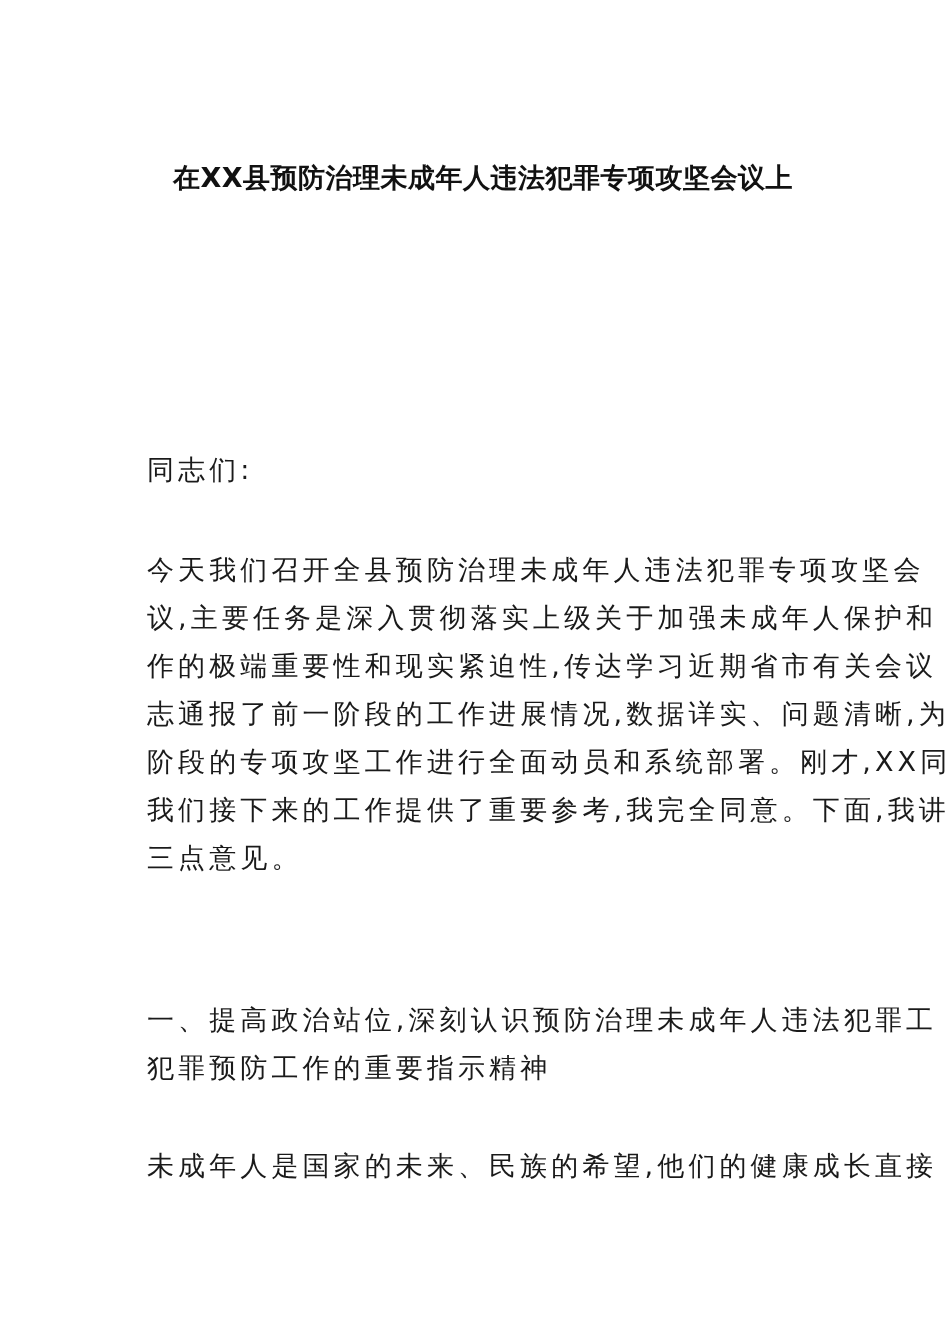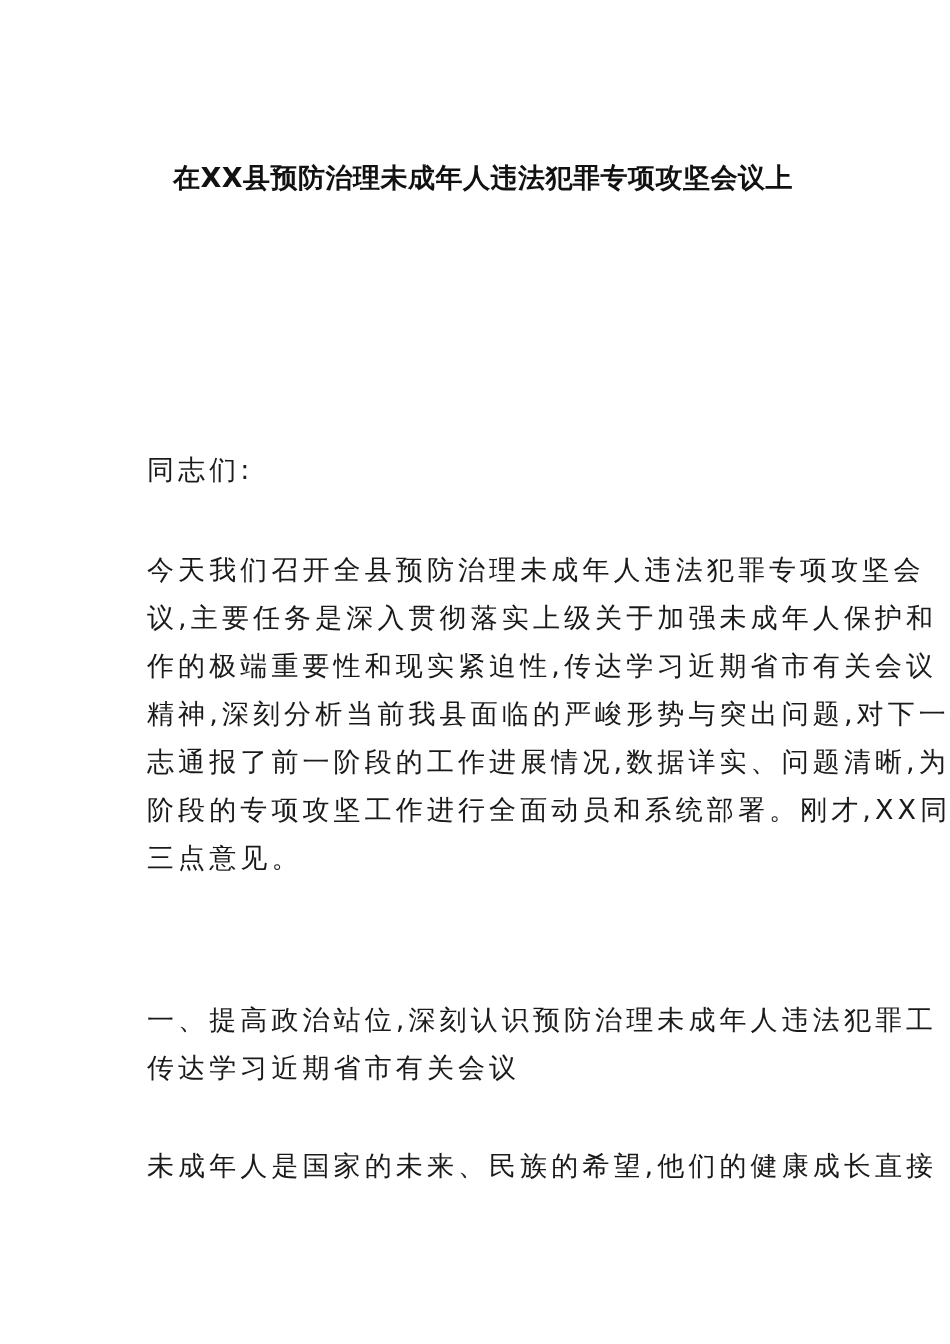--- a/index.html
+++ b/index.html
@@ -67,28 +67,28 @@
   <div class="title-line title-1">在XX县预防治理未成年人违法犯罪专项攻坚会议上</div>
 
   <div class="body-block salutation">
     <span class="line">同志们:</span>
   </div>
 
   <div class="body-block para-1">
     <span class="line">今天我们召开全县预防治理未成年人违法犯罪专项攻坚会</span>
     <span class="line">议,主要任务是深入贯彻落实上级关于加强未成年人保护和</span>
     <span class="line">作的极端重要性和现实紧迫性,传达学习近期省市有关会议</span>
-    <span class="line">精神,深刻分析当前我县面临的严峻形势与突出问题,对下一</span>
     <span class="line">志通报了前一阶段的工作进展情况,数据详实、问题清晰,为</span>
     <span class="line">阶段的专项攻坚工作进行全面动员和系统部署。刚才,XX同</span>
+    <span class="line">我们接下来的工作提供了重要参考,我完全同意。下面,我讲</span>
     <span class="line">三点意见。</span>
   </div>
 
   <div class="body-block heading-1">
     <span class="line">一、提高政治站位,深刻认识预防治理未成年人违法犯罪工</span>
-    <span class="line">传达学习近期省市有关会议</span>
+    <span class="line">犯罪预防工作的重要指示精神</span>
   </div>
 
   <div class="body-block para-2">
     <span class="line">未成年人是国家的未来、民族的希望,他们的健康成长直接</span>
   </div>
 
 </div>
 
 </body></html>

